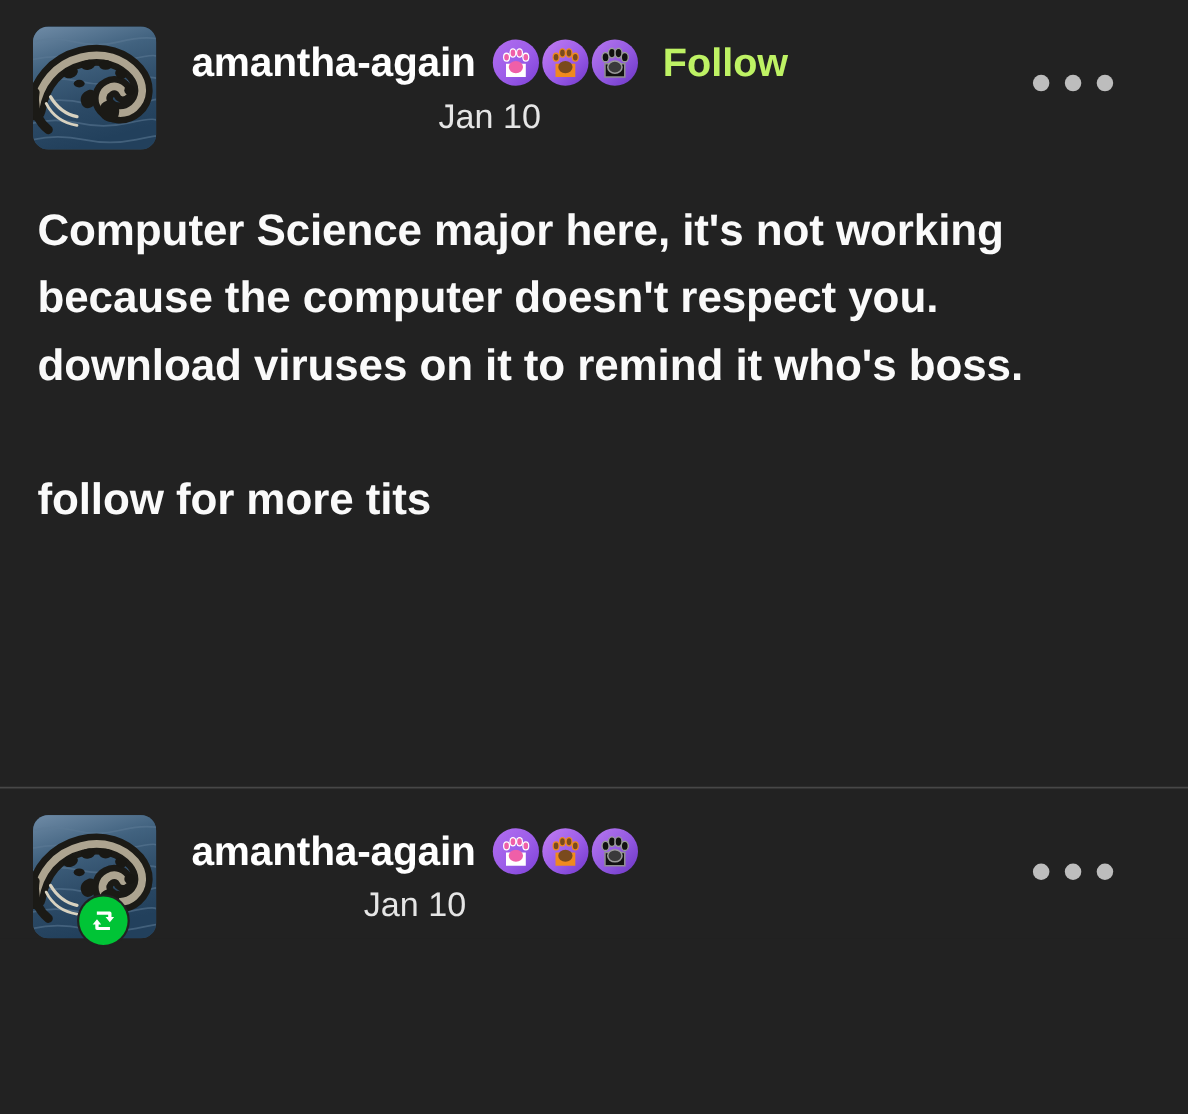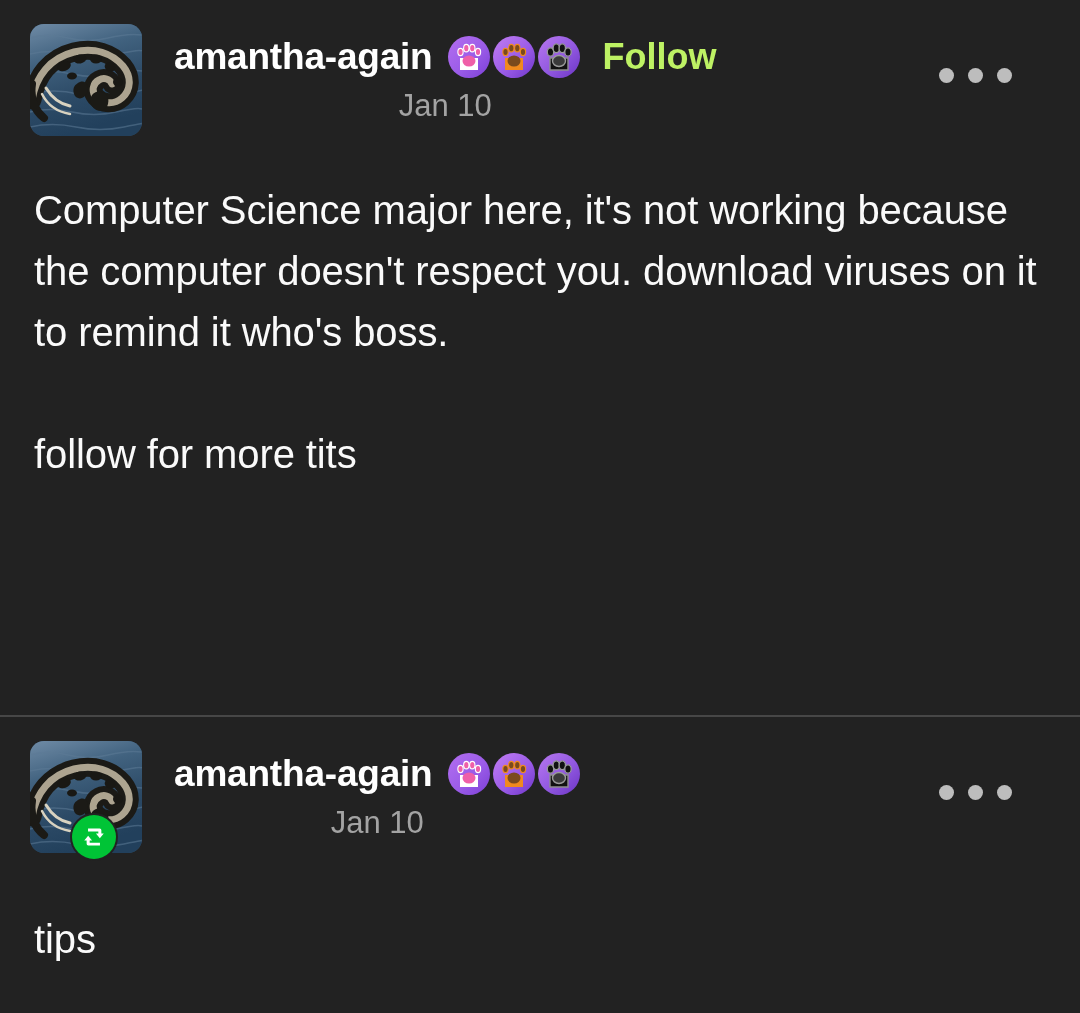--- a/index.html
+++ b/index.html
@@ -121,21 +121,21 @@
     font-size: 36px;
     font-weight: bold;
     color: #bef264;
     line-height: 46px;
     white-space: nowrap;
     cursor: pointer;
   }
 
   .timestamp {
     font-size: 31px;
-    color: #a3a3a3;
+    color: #e5e5e5;
     line-height: 44px;
     margin-top: 4px;
     white-space: nowrap;
   }
 
   .overflow-menu {
     position: absolute;
     right: 32px;
     top: 36px;
     display: flex;
@@ -153,21 +153,21 @@
   
   .post-body {
     padding: 0 4px;
     margin-top: 44px;
   }
   .post-body p {
     margin: 0 0 62px 0;
     font-size: 40px;
     line-height: 1.52;
     color: #fafafa;
-    font-weight: normal;
+    font-weight: bold;
     letter-spacing: -0.1px;
   }
   .post-body p:last-child { margin-bottom: 0; }
 
   .post-2 .post-body { margin-top: 56px; }
   .post-2 .post-body p { margin-bottom: 0; }
 </style>
 </head>
 <body>
 
@@ -432,18 +432,15 @@
         <div class="timestamp">Jan 10</div>
       </div>
 
       <div class="overflow-menu">
         <span class="dot"></span>
         <span class="dot"></span>
         <span class="dot"></span>
       </div>
     </header>
 
-    <div class="post-body">
-      <p>tips</p>
-    </div>
   </article>
 
 </div>
 
 </body></html>

